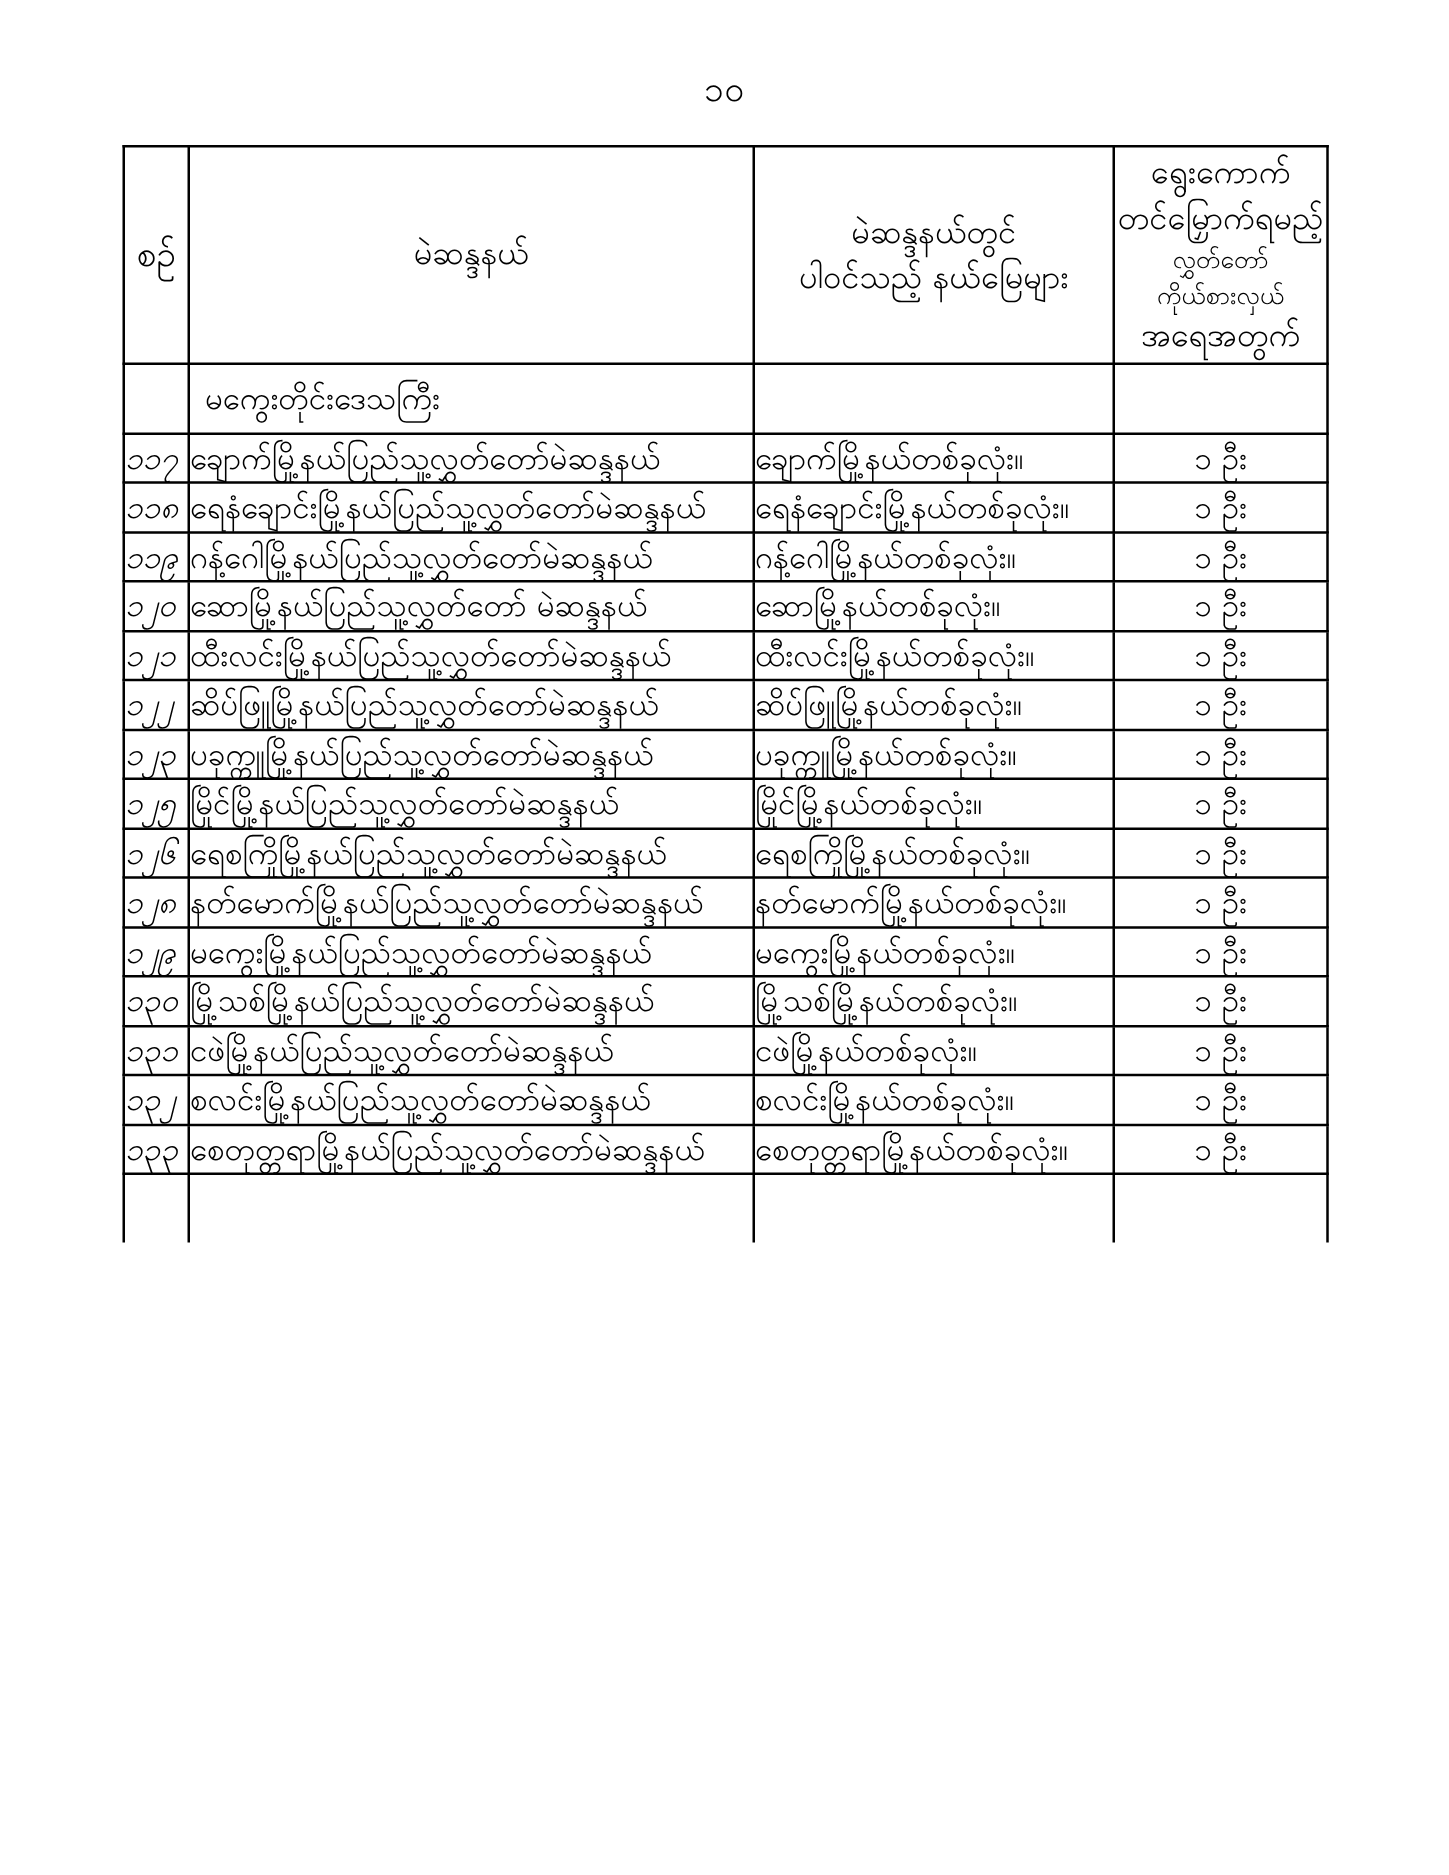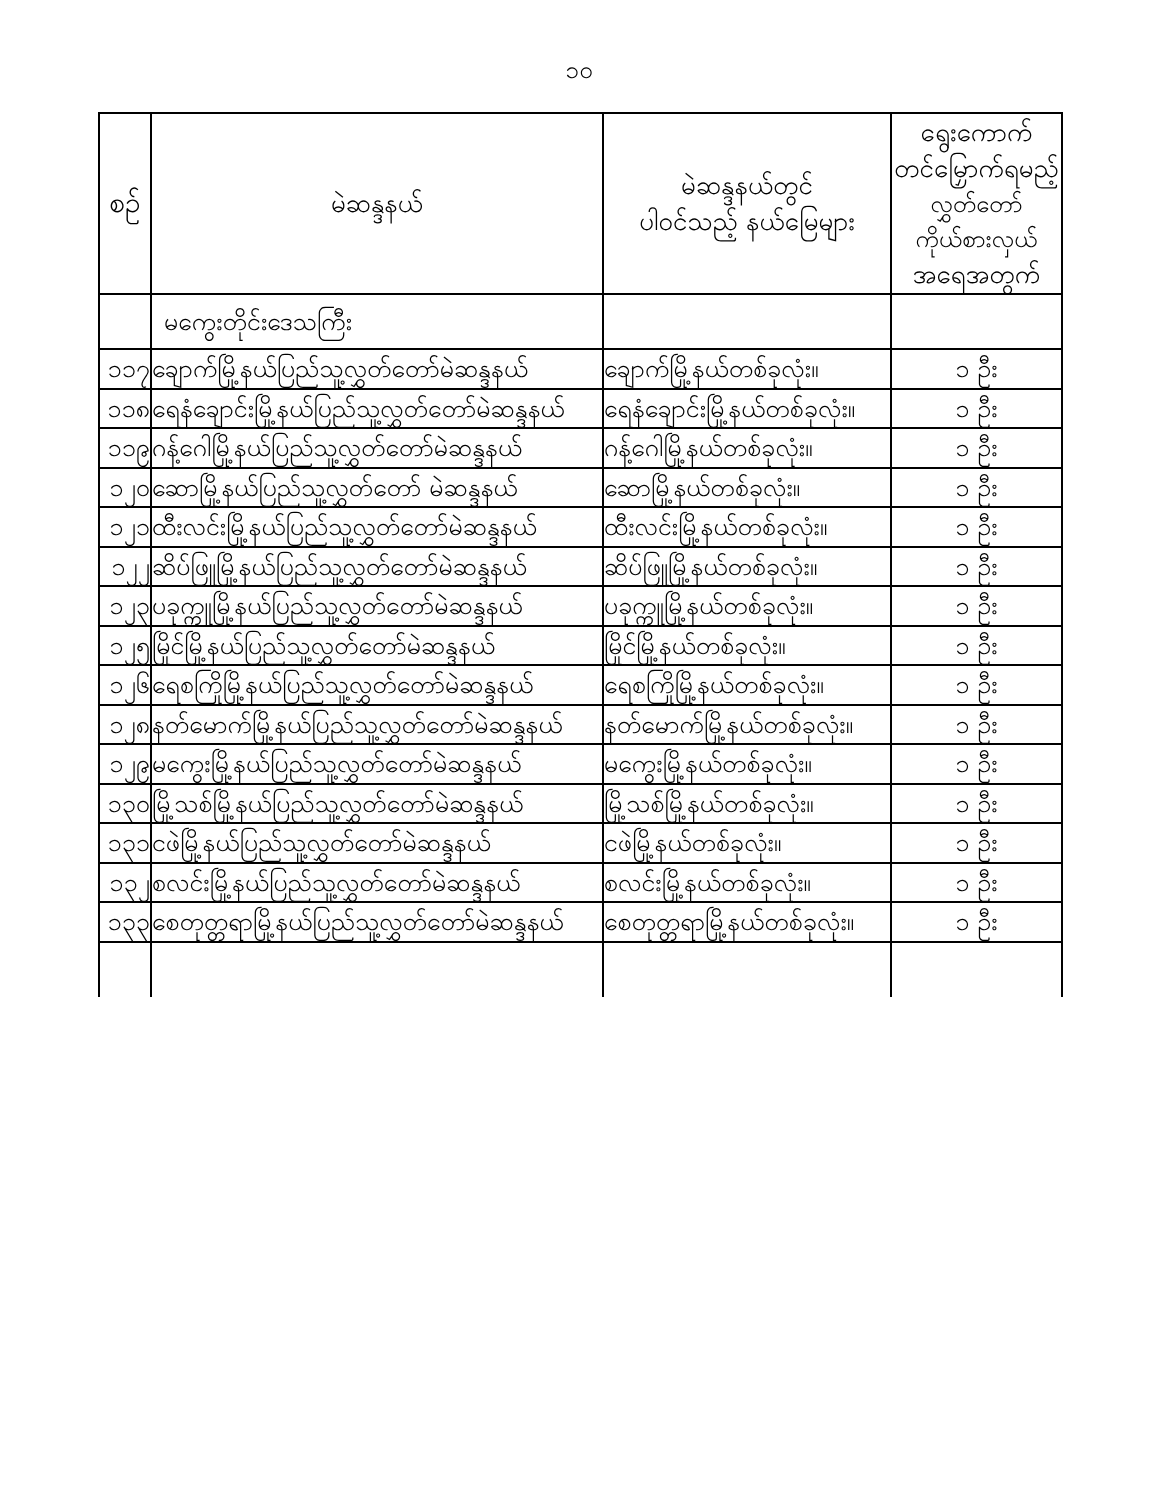--- a/index.html
+++ b/index.html
@@ -16,21 +16,21 @@
     overflow: hidden;
   }
   .page {
     width: 1159px;
     height: 1500px;
     position: relative;
     box-sizing: border-box;
   }
   .page-number {
     text-align: center;
-    font-size: 24px;
+    font-size: 28px;
     margin-top: 58px;
     line-height: 1;
     letter-spacing: 0.5px;
   }
   .table-wrap {
     margin: 30px 98px 0 98px;
   }
   table.doc-table {
     border-collapse: collapse;
     width: 963px;
@@ -63,34 +63,35 @@
   .hdr-areas {
     font-size: 26px;
     line-height: 1.4;
   }
   .hdr-areas .l2 { display: block; }
   .hdr-count {
     font-size: 26px;
     line-height: 1.4;
   }
   .hdr-count .small {
-    font-size: 24px;
+    font-size: 20px;
     display: block;
     line-height: 1.45;
   }
   .hdr-count .l1, .hdr-count .l2, .hdr-count .l4 { display: block; }
 
   tbody td {
     font-size: 25px;
     line-height: 1.5;
   }
   td.no {
-    text-align: right;
+    text-align: left;
     padding: 6px 2px;
     font-size: 25px;
+    font-style: italic;
   }
   td.name {
     text-align: left;
     padding: 7px 6px 7px 12px;
   }
   td.areas {
     text-align: left;
     padding: 7px 6px 7px 12px;
   }
   td.count {

